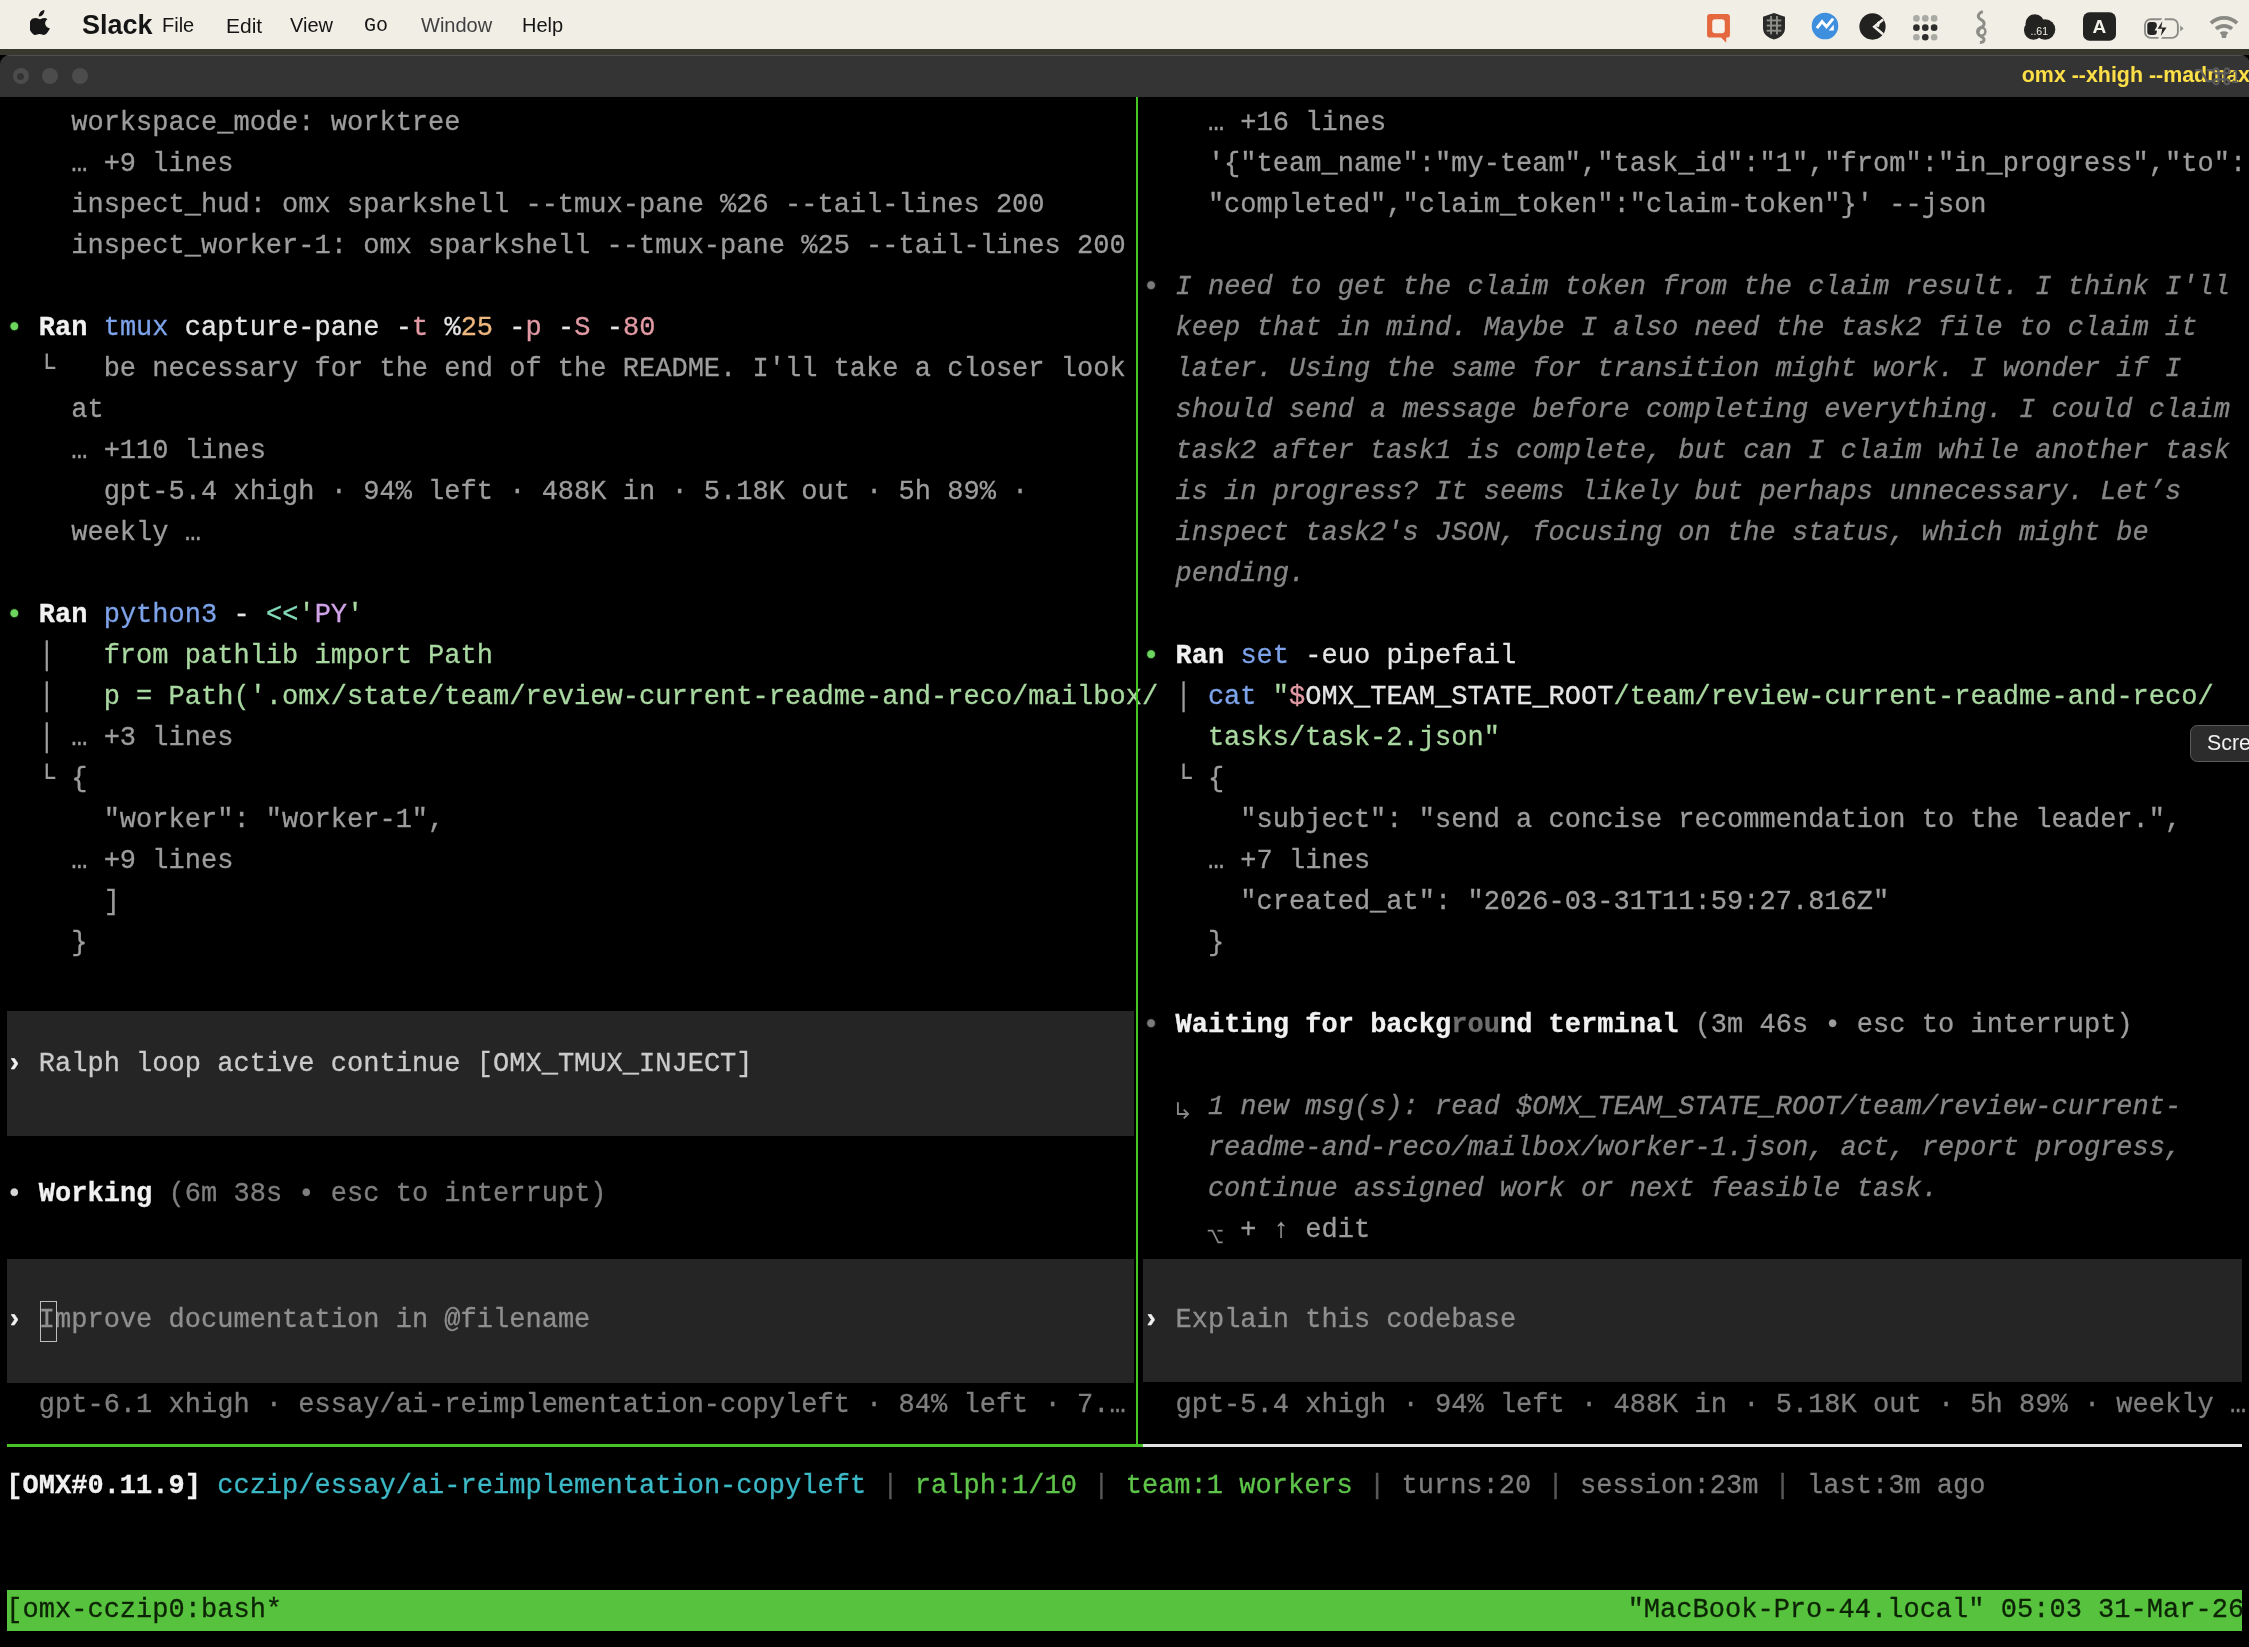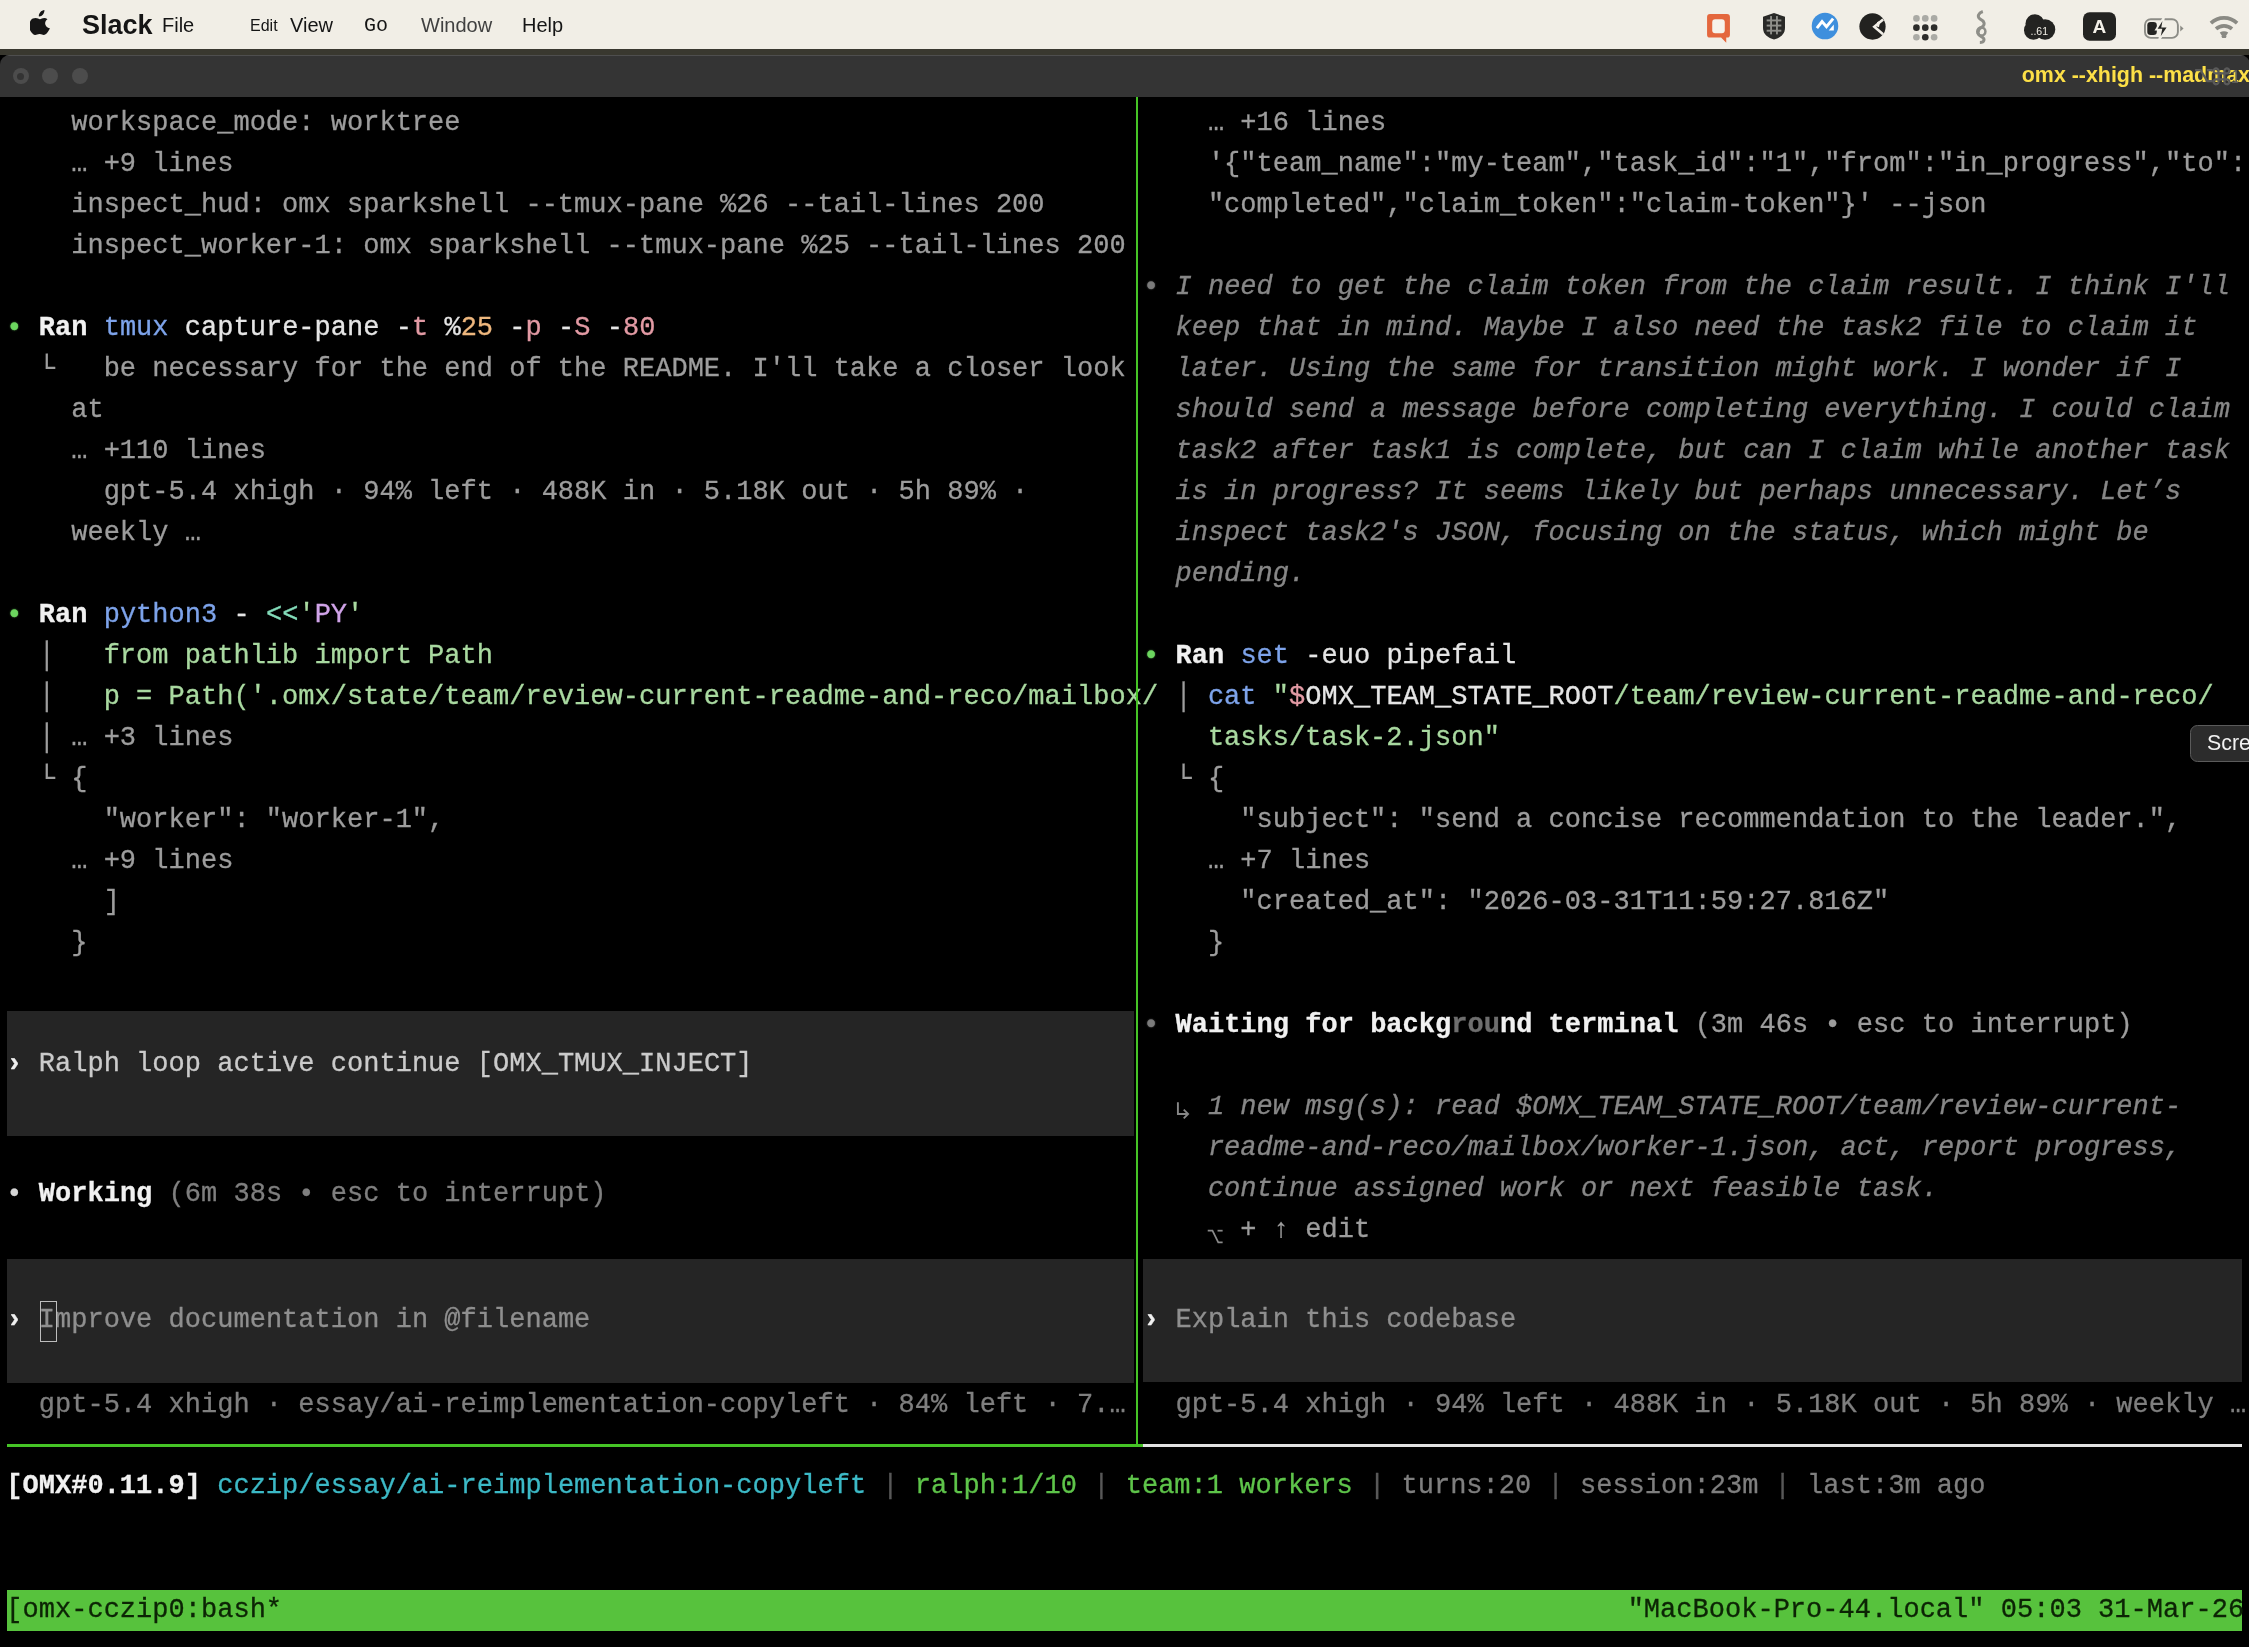--- a/index.html
+++ b/index.html
@@ -15,21 +15,21 @@
 .ph{color:#8f8f8f} .pt{color:#cbcbcb}
 .abs{position:absolute}
 </style></head><body>
 <div class="abs" style="left:0;top:0;width:2250px;height:49px;background:#f1eee6">
     <svg class="abs" style="left:30px;top:10.3px" width="20.7" height="25" viewBox="0 0 28 34">
 <path d="M19.5 0 c0.3 2.2 -0.6 4.4 -1.9 6 c-1.3 1.6 -3.5 2.9 -5.6 2.7 c-0.4 -2.1 0.6 -4.3 1.9 -5.8 C15.3 1.3 17.6 0.2 19.5 0 Z" fill="#161616"></path>
 <path d="M27 24.8 c-0.8 1.8 -1.2 2.6 -2.2 4.2 c-1.4 2.2 -3.5 5 -6 5 c-2.2 0 -2.8 -1.5 -5.9 -1.4 c-3 0 -3.7 1.4 -5.9 1.4 c-2.5 0 -4.4 -2.5 -5.9 -4.7 C-3 23.2 -1.3 14.4 3.8 11.7 c2.4 -1.3 5.1 -1.3 7.1 0 c1.7 1 3.4 1 5.1 0 c2.3 -1.3 5.5 -1.2 7.7 0.8 c-3.2 2 -4.4 6.4 -1.7 9.5 c1.2 1.4 2.6 2.1 5 2.8 Z" fill="#161616"></path>
     </svg>
     <div class="abs" style="left:82px;top:0;height:49px;line-height:51px;font-family:'Liberation Sans';font-size:27px;color:#151515;font-weight:bold;">Slack</div>
     <div class="abs" style="left:162px;top:0;height:49px;line-height:51px;font-family:'Liberation Sans';font-size:20px;color:#151515;">File</div>
-    <div class="abs" style="left:226px;top:0;height:49px;line-height:51px;font-family:'Liberation Sans';font-size:16px;color:#151515;margin-left:24px;">Edit</div>
+    <div class="abs" style="left:226px;top:0;height:49px;line-height:51px;font-family:'Liberation Sans';font-size:21px;color:#151515;">Edit</div>
     <div class="abs" style="left:290px;top:0;height:49px;line-height:51px;font-family:'Liberation Sans';font-size:20px;color:#151515;">View</div>
     <div class="abs" style="left:364px;top:0;height:49px;line-height:51px;font-family:Liberation Mono, monospace;font-size:20px;color:#151515;">Go</div>
     <div class="abs" style="left:421px;top:0;height:49px;line-height:51px;font-family:'Liberation Sans';font-size:20px;color:#404040;">Window</div>
     <div class="abs" style="left:522px;top:0;height:49px;line-height:51px;font-family:'Liberation Sans';font-size:20px;color:#151515;">Help</div>
     <svg class="abs" style="left:1707px;top:14px" width="23" height="29.5" viewBox="0 0 31 40">
 <path d="M4 0 h23 a4 4 0 0 1 4 4 v24 a4 4 0 0 1 -4 4 h-1 v7 l-7 -7 h-15 a4 4 0 0 1 -4 -4 v-24 a4 4 0 0 1 4 -4 z" fill="#e4673d"></path>
 <rect x="7" y="7" width="17" height="19" rx="4" fill="#f6f2ea"></rect>
     </svg>
 <svg class="abs" style="left:1763px;top:13.3px" width="22" height="26.6" viewBox="0 0 30 36">
 <path d="M15 0 L30 5 V20 C30 29 23 34 15 36 C7 34 0 29 0 20 V5 Z" fill="#2a2a28"></path>
@@ -160,21 +160,21 @@
 
 <i class="db">•</i> <i class="w">Waiting for backg</i><i class="sh">rou</i><i class="w">nd terminal</i> <i class="g">(3m 46s • esc to interrupt)</i>
 
 <i class="t">    1 new msg(s): read $OMX_TEAM_STATE_ROOT/team/review-current-</i>
 <i class="t">    readme-and-reco/mailbox/worker-1.json, act, report progress,</i>
 <i class="t">    continue assigned work or next feasible task.</i>
 <i class="g">      + ↑ edit</i></pre>
 <pre class="mono abs" style="left:6.3px;top:989px"><i class="w">›</i> <i class="pt">Ralph loop active continue [OMX_TMUX_INJECT]</i></pre>
 <pre class="mono abs" style="left:6.3px;top:1119px"><i style="color:#d6d6d6">•</i> <i class="w">Working</i> <i class="g2">(6m 38s • esc to interrupt)</i></pre>
 <pre class="mono abs" style="left:6.3px;top:1245px"><i class="w">›</i> <i class="ph">Improve documentation in @filename</i></pre>
-<pre class="mono abs" style="left:6.3px;top:1330px"><i class="g2">  gpt-5.4 xhigh · essay/ai-reimplementation-copyleft · 84% left · 7.…</i></pre>
+<pre class="mono abs" style="left:6.3px;top:1330px"><i class="g2">  gpt-6.1 xhigh · essay/ai-reimplementation-copyleft · 84% left · 7.…</i></pre>
 <pre class="mono abs" style="left:1143px;top:1245px"><i class="w">›</i> <i class="ph">Explain this codebase</i></pre>
 <pre class="mono abs" style="left:1143px;top:1330px"><i class="g2">  gpt-5.4 xhigh · 94% left · 488K in · 5.18K out · 5h 89% · weekly …</i></pre>
 <div class="abs" style="left:40px;top:1246px;width:14.7px;height:39px;border:1.5px solid #bdbdbd"></div>
 <div class="abs" style="left:1136px;top:42px;width:2.2px;height:1347px;background:#46c426"></div>
 <div class="abs" style="left:7.4px;top:1389px;width:1136px;height:2.6px;background:#46c426"></div>
 <div class="abs" style="left:1143px;top:1389px;width:1099px;height:2.6px;background:#e3e3e3"></div>
 <svg class="abs" style="left:1175px;top:1037px" width="16" height="41" viewBox="0 0 22 56">
 <g stroke="#878787" stroke-width="2.6" fill="none">
         <path d="M4 14 v16 h13"></path>
         <path d="M12 24 l6 6 l-6 6"></path>

